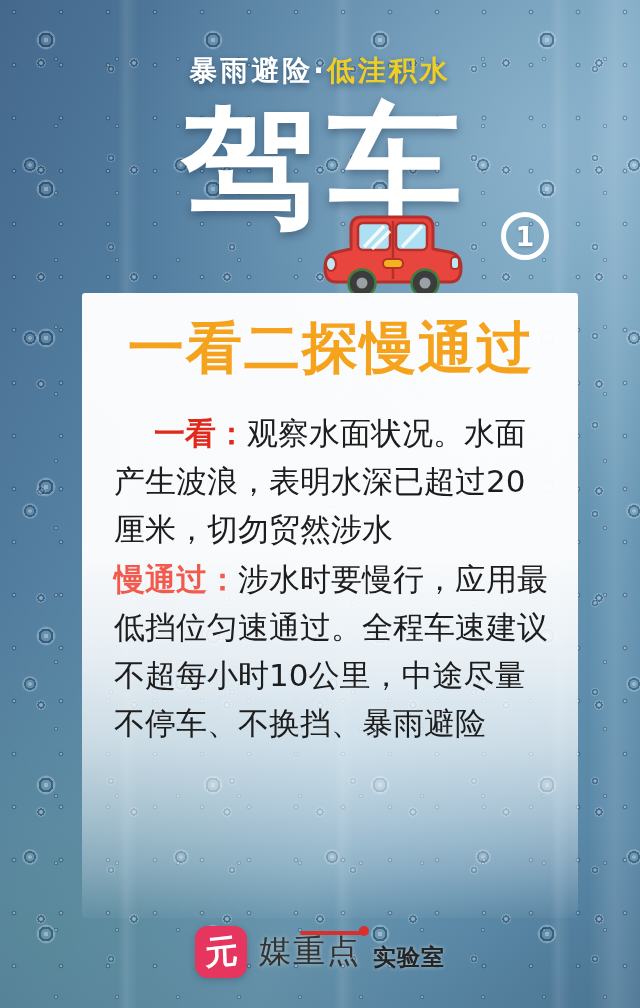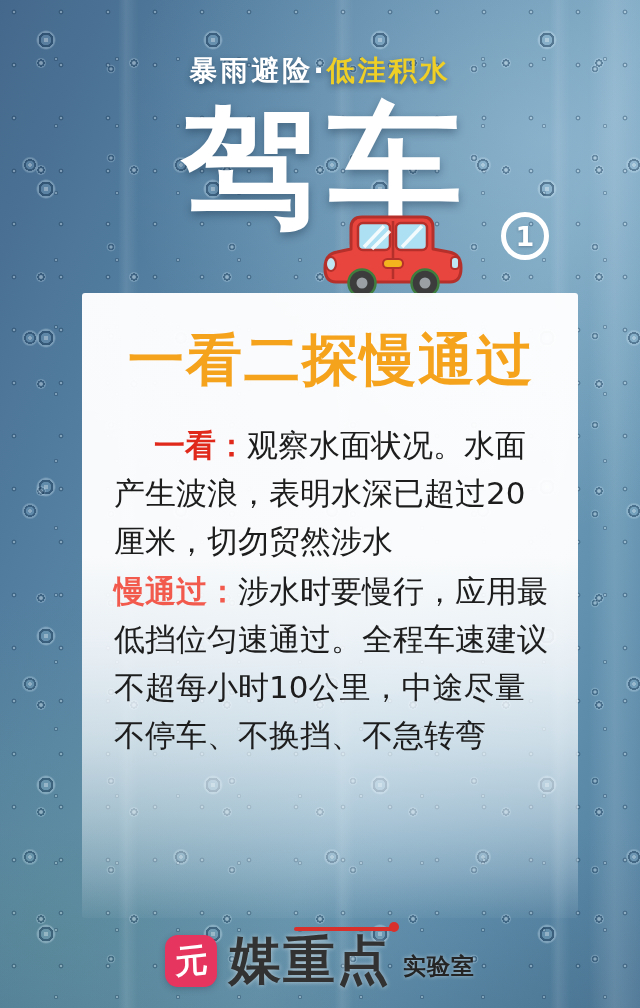--- a/index.html
+++ b/index.html
@@ -76,21 +76,21 @@
       rgba(255,255,255,0.97) 0%,
       rgba(255,255,255,0.96) 42%,
       rgba(250,252,254,0.88) 58%,
       rgba(245,250,253,0.72) 72%,
       rgba(242,248,252,0.52) 82%,
       rgba(240,247,252,0.28) 92%,
       rgba(240,247,252,0.04) 100%);
     border-radius:3px;
   }
   .card-heading{
-    margin:12px;text-align:center;
+    margin:0;text-align:center;
     font-size:56px;line-height:62px;font-weight:900;letter-spacing:2px;
     color:#f5a21c;
   }
   .tips{margin-top:30px;}
   .tip{margin:0 0 2px 0;font-size:31px;line-height:48px;color:#1d1d1d;font-weight:500;}
   .tip .tip-label{font-weight:800;}
   .footer{
     position:absolute;left:0;top:926px;width:640px;
     display:flex;align-items:center;justify-content:center;gap:12px;
   }
@@ -98,21 +98,21 @@
     width:52px;height:52px;border-radius:13px;background:#e6355e;
     display:flex;align-items:center;justify-content:center;
     box-shadow:0 2px 6px rgba(20,40,60,0.25);
   }
   .logo-icon span{
     color:#ffffff;font-size:33px;font-weight:800;
     transform:rotate(-6deg) skewX(-4deg);
   }
   .logo-name{
     position:relative;
-    font-size:52px;font-weight:700;letter-spacing:2px;color:#323232;
+    font-size:32px;font-weight:400;letter-spacing:2px;color:#323232;
     text-shadow:0 0 5px rgba(255,255,255,0.55);
   }
   .accent-line{
     position:absolute;top:1px;left:40%;width:62%;height:4px;
     background:#d9302c;border-radius:2px;
   }
   .accent-dot{
     position:absolute;top:-4px;right:-8px;width:10px;height:10px;
     background:#d9302c;border-radius:50%;
   }
@@ -154,21 +154,21 @@
     <div class="badge">1</div>
   </div>
 
   <section class="card">
     <h2 class="card-heading">一看二探慢通过</h2>
     <div class="tips">
       <p class="tip">
         <span class="tip-label" style="color: rgb(224, 40, 27); margin-left: 40px;">一看：</span><span class="tip-text">观察水面状况。水面产生波浪，表明水深已超过20厘米，切勿贸然涉水</span>
       </p>
       <p class="tip">
-        <span class="tip-label" style="color: rgb(242, 90, 77); margin-top: 12px;">慢通过：</span><span class="tip-text">涉水时要慢行，应用最低挡位匀速通过。全程车速建议不超每小时10公里，中途尽量不停车、不换挡、不急转弯</span>
+        <span class="tip-label" style="color: rgb(242, 90, 77); margin-top: 12px;">慢通过：</span><span class="tip-text">涉水时要慢行，应用最低挡位匀速通过。全程车速建议不超每小时10公里，中途尽量不停车、不换挡、暴雨避险</span>
       </p>
     </div>
   </section>
 
   <footer class="footer">
     <div class="logo-icon">
       <span>元</span>
     </div>
     <div class="logo-name">
       <span>媒重点</span>

